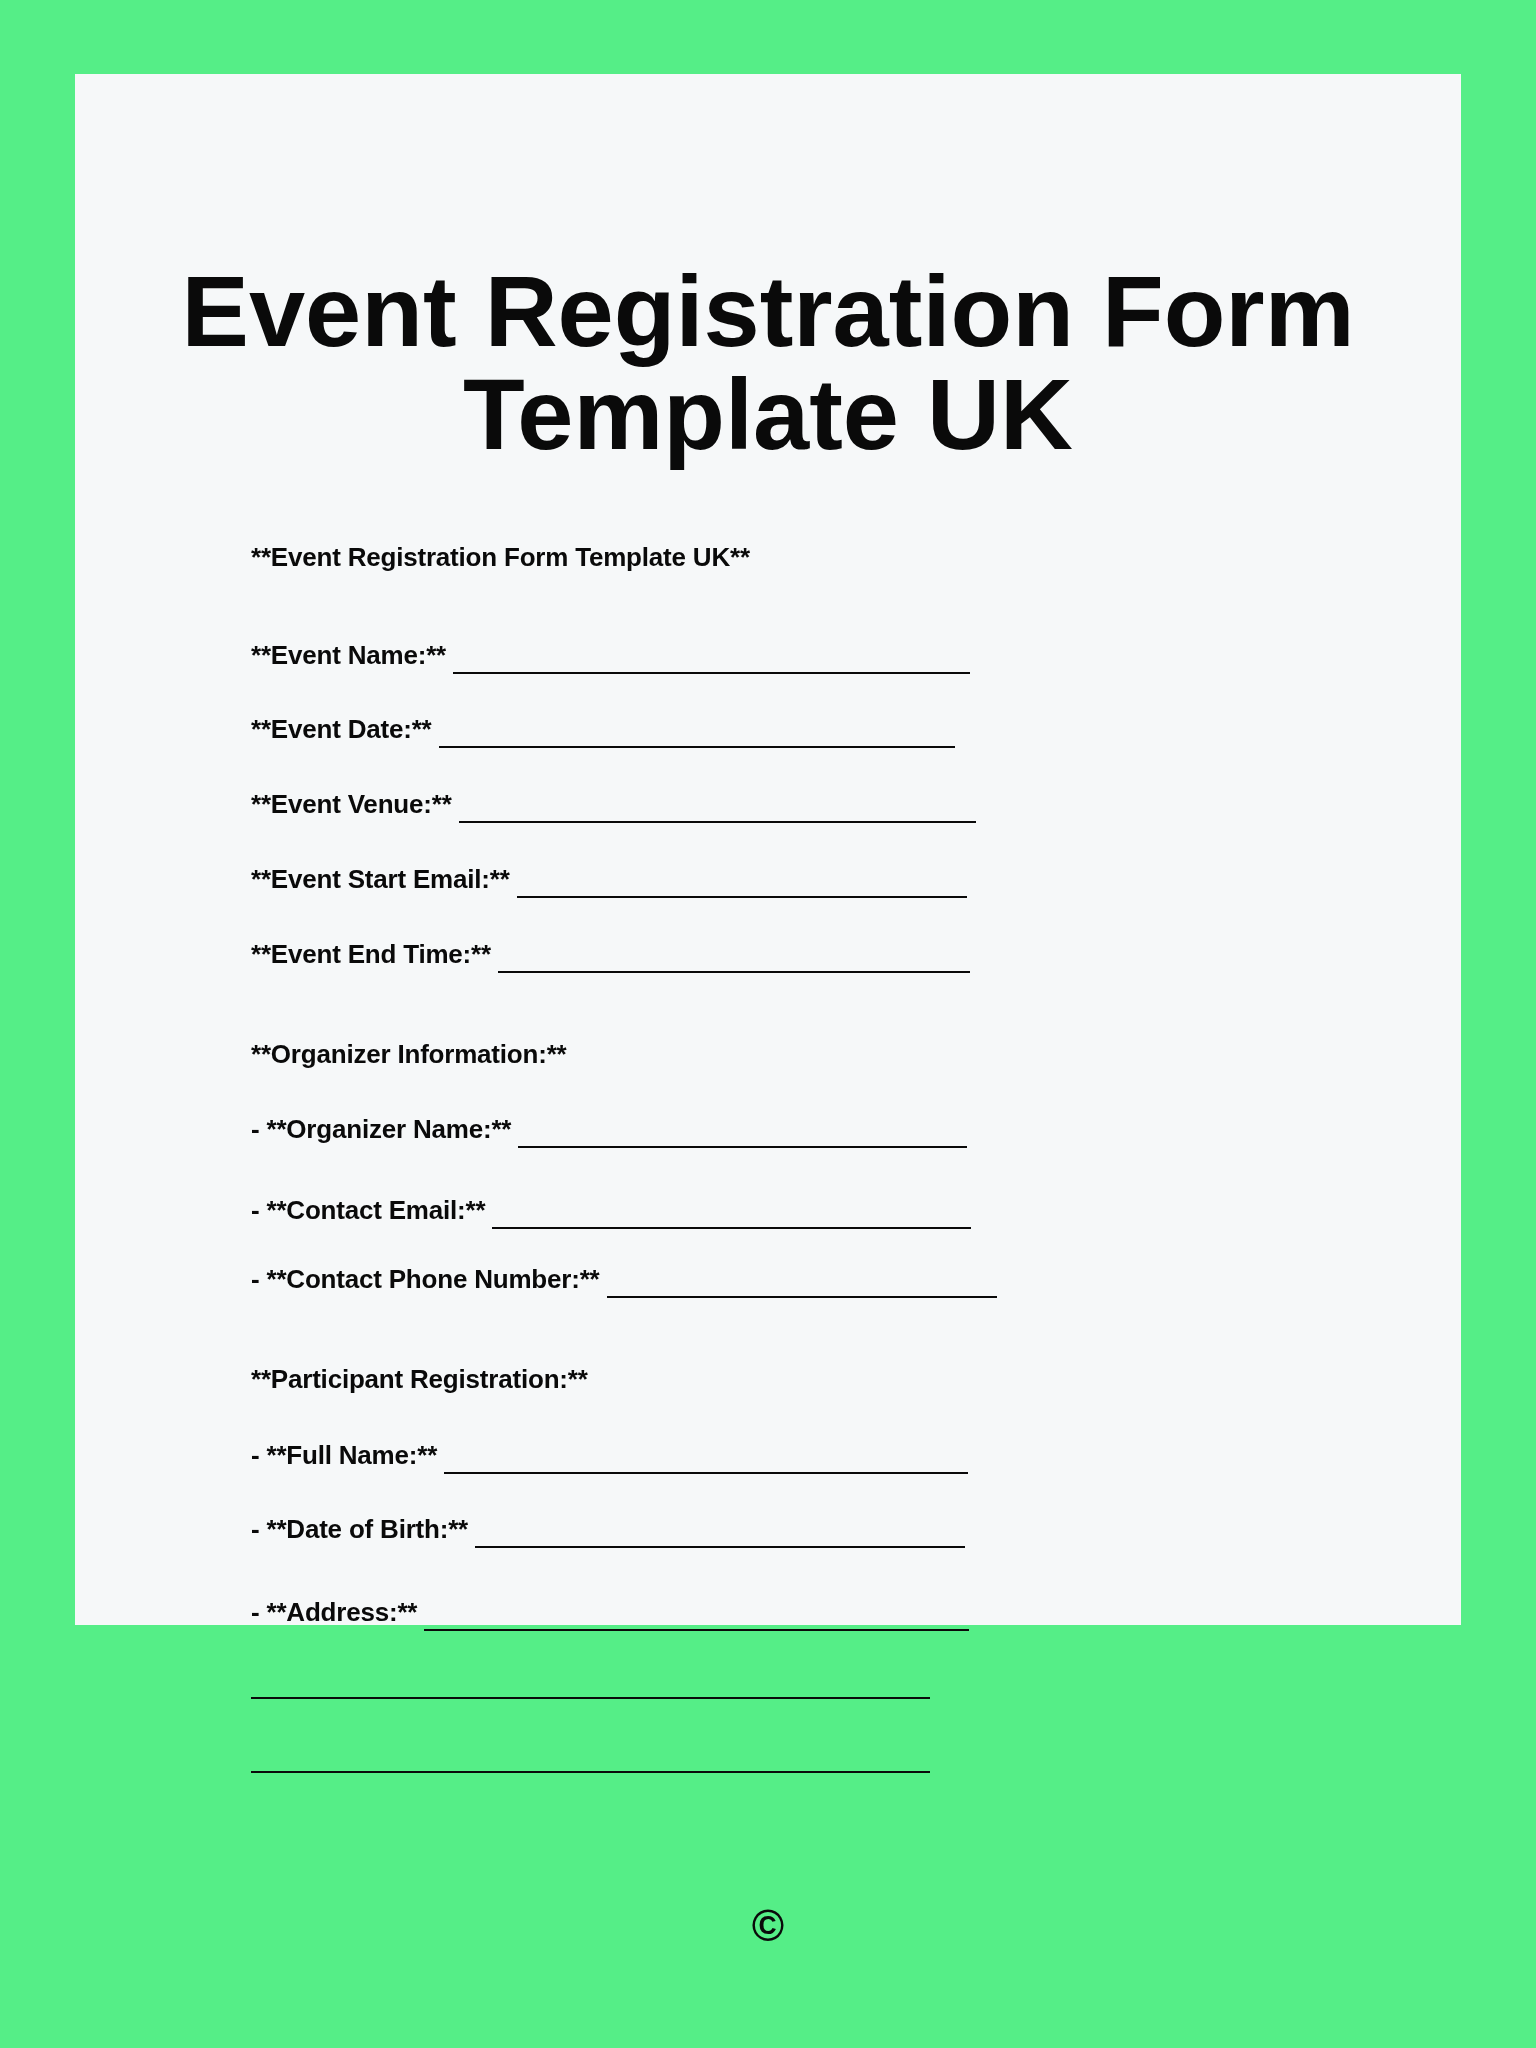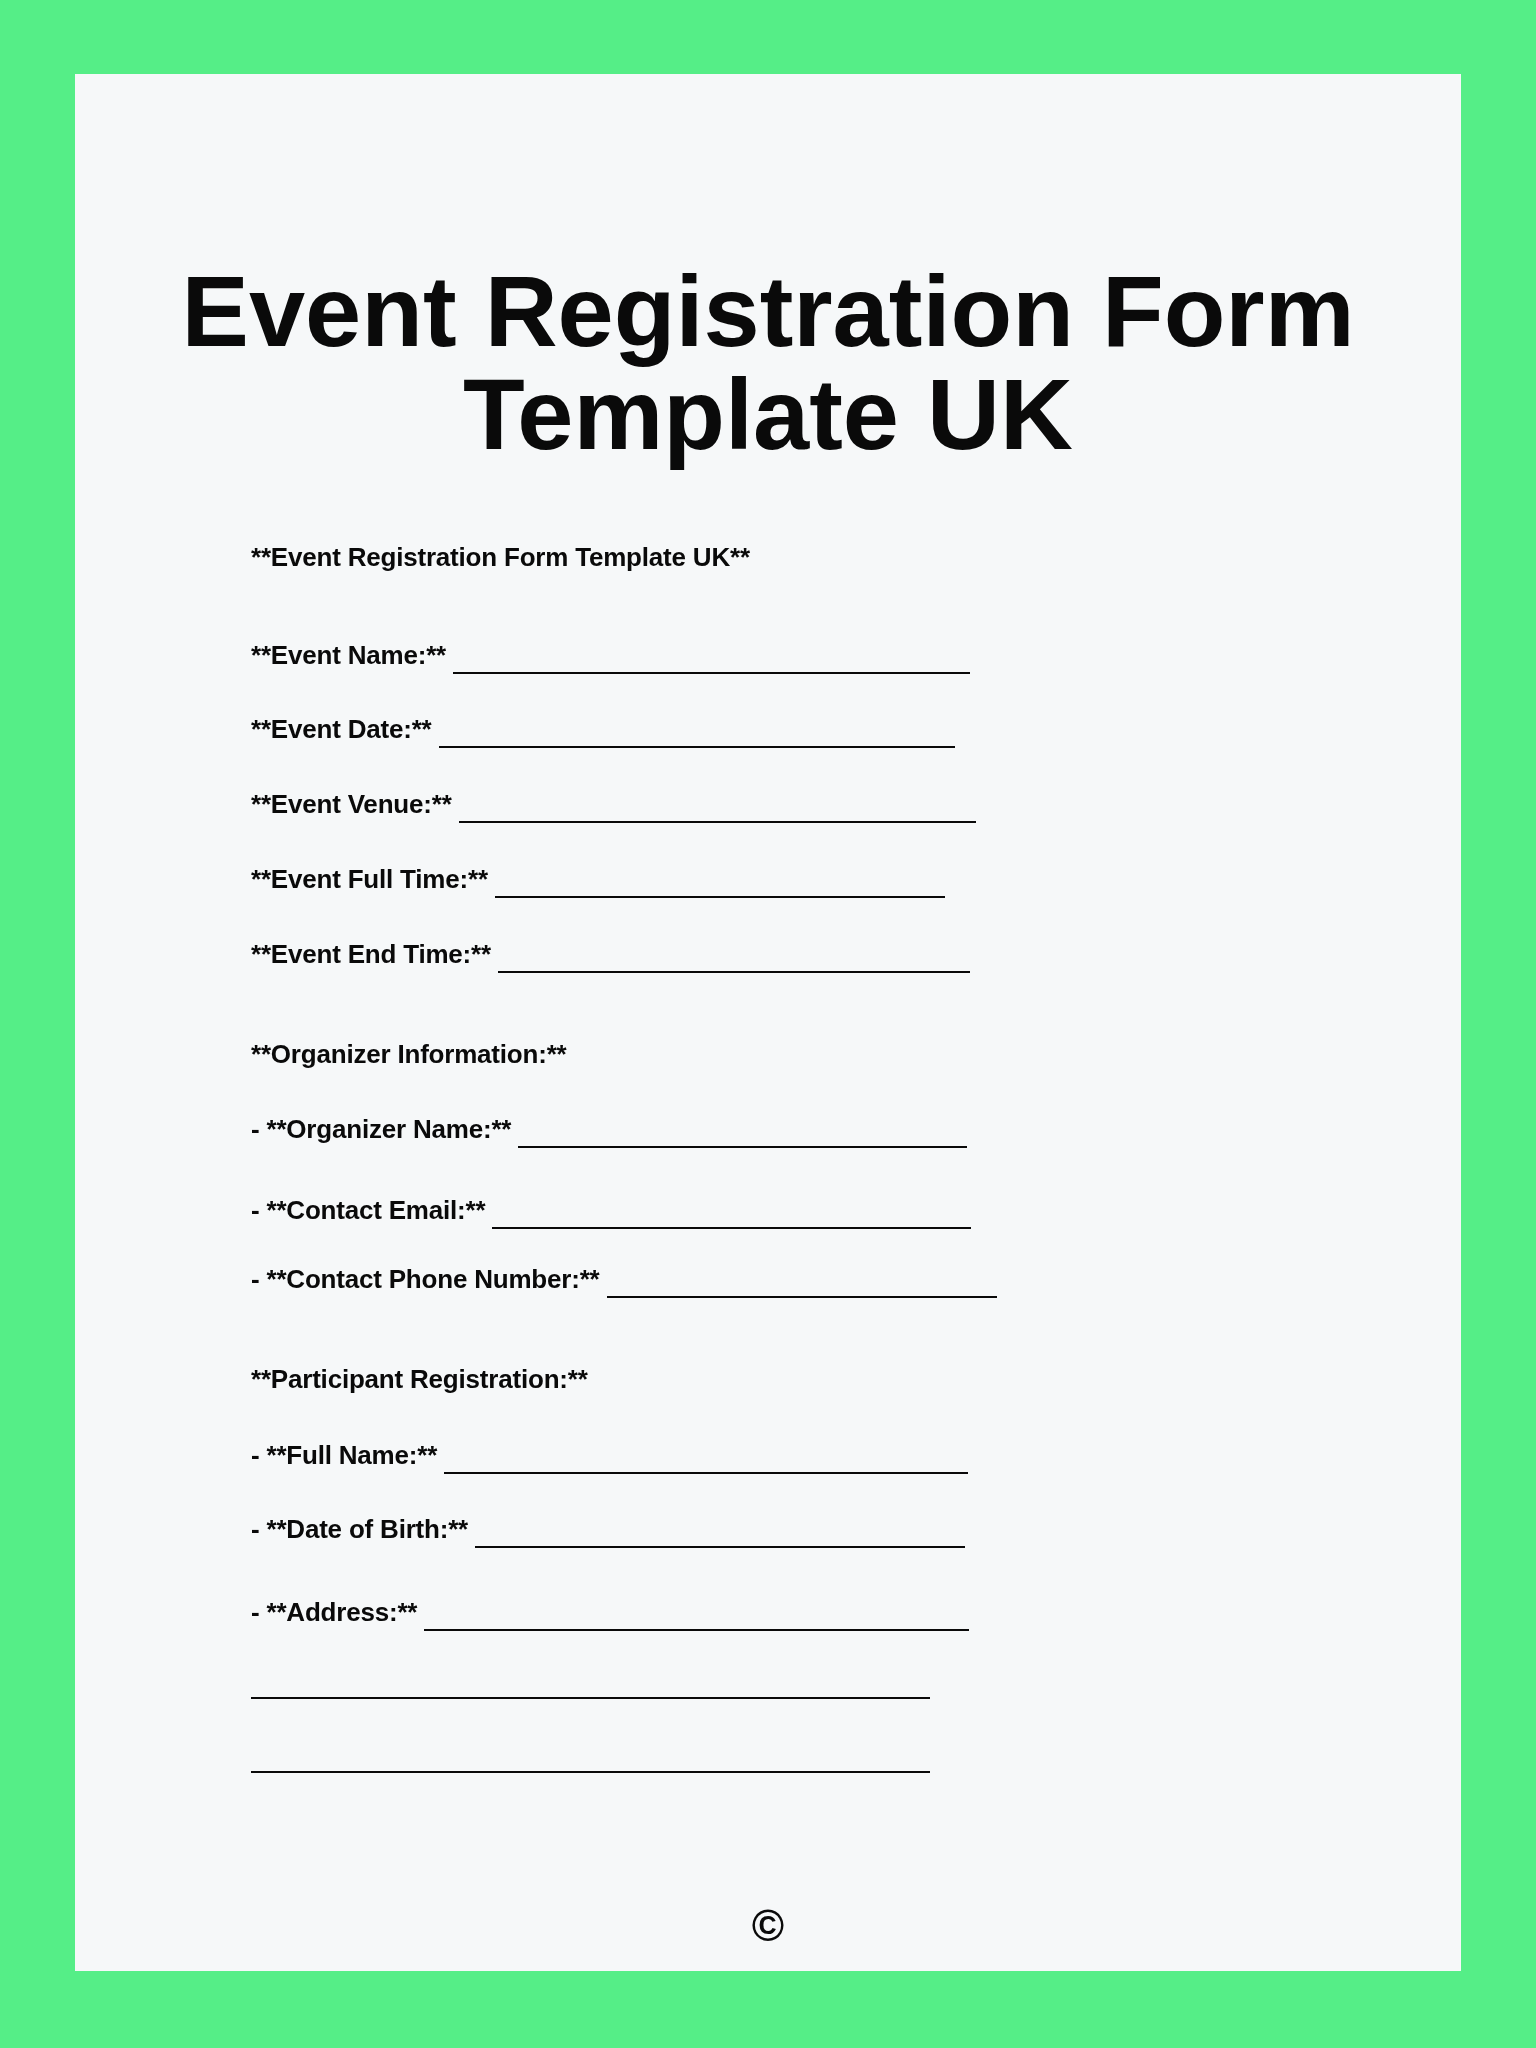--- a/index.html
+++ b/index.html
@@ -15,21 +15,21 @@
     background: var(--border-green);
     overflow: hidden;
     font-family: "Liberation Sans", "DejaVu Sans", sans-serif;
     color: var(--ink);
   }
   .page {
     position: absolute;
     left: 75px;
     top: 74px;
     width: 1386px;
-    height: 1897px;
+    height: 1551px;
     background: var(--page-bg);
   }
   .title {
     position: absolute;
     top: 186px;
     left: 0;
     width: 100%;
     text-align: center;
     font-size: 101px;
     line-height: 103px;
@@ -78,21 +78,21 @@
   <div class="page">
     <header class="title">
       <div>Event Registration Form</div>
       <div>Template UK</div>
     </header>
     <div id="blocks">
         <div class="row" style="top: 470px;"><span>**Event Registration Form Template UK**</span></div>
         <div class="row" style="top: 568px;"><span>**Event Name:**</span><span class="fill-line" style="width: 517px;"></span></div>
         <div class="row" style="top: 642px;"><span>**Event Date:**</span><span class="fill-line" style="width: 516px;"></span></div>
         <div class="row" style="top: 717px;"><span>**Event Venue:**</span><span class="fill-line" style="width: 517px;"></span></div>
-        <div class="row" style="top: 792px;"><span>**Event Full Time:**</span><span class="fill-line" style="width: 450px;"></span></div>
+        <div class="row" style="top: 792px;"><span>**Event Start Email:**</span><span class="fill-line" style="width: 450px;"></span></div>
         <div class="row" style="top: 867px;"><span>**Event End Time:**</span><span class="fill-line" style="width: 472px;"></span></div>
         <div class="row" style="top: 967px;"><span>**Organizer Information:**</span></div>
         <div class="row" style="top: 1042px;"><span>- **Organizer Name:**</span><span class="fill-line" style="width: 449px;"></span></div>
         <div class="row" style="top: 1117px; margin-top: 6px;"><span>- **Contact Email:**</span><span class="fill-line" style="width: 479px;"></span></div>
         <div class="row" style="top: 1192px;"><span>- **Contact Phone Number:**</span><span class="fill-line" style="width: 390px;"></span></div>
         <div class="row" style="top: 1292px;"><span>**Participant Registration:**</span></div>
         <div class="row" style="top: 1368px;"><span>- **Full Name:**</span><span class="fill-line" style="width: 524px;"></span></div>
         <div class="row" style="top: 1442px;"><span>- **Date of Birth:**</span><span class="fill-line" style="width: 490px;"></span></div>
         <div class="row" style="top: 1517px; margin-top: 8px;"><span>- **Address:**</span><span class="fill-line" style="width: 545px;"></span></div>
         <div class="rule" style="top: 1623px; width: 679px;"></div>

